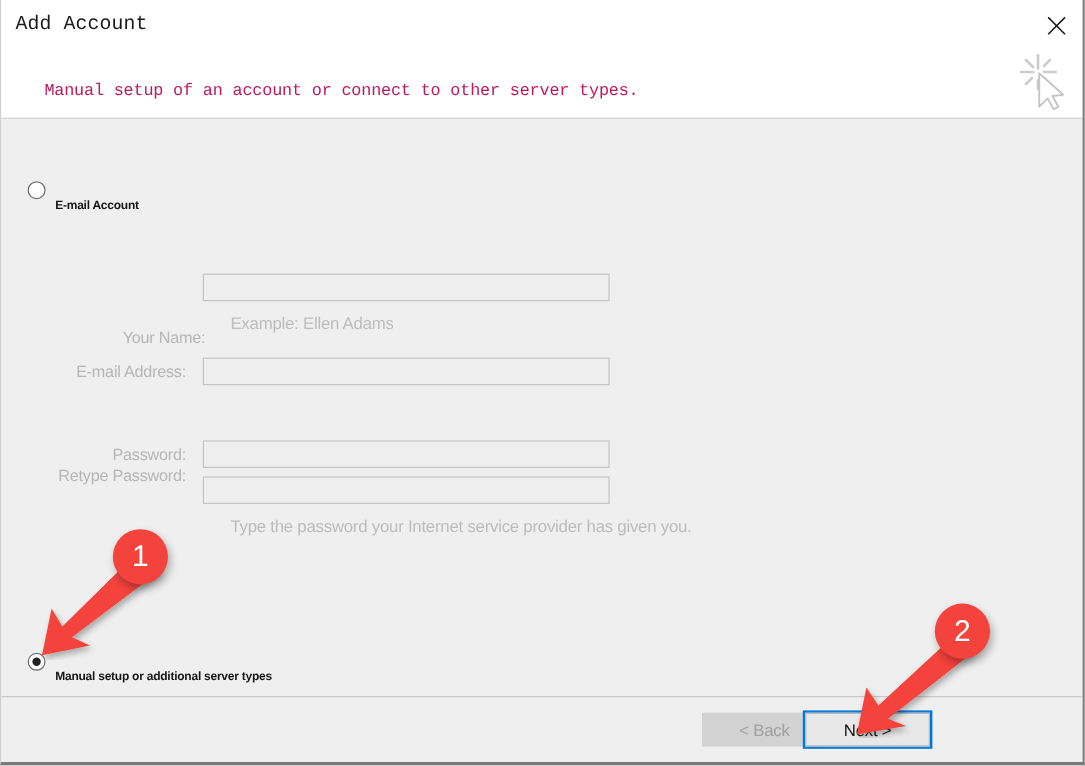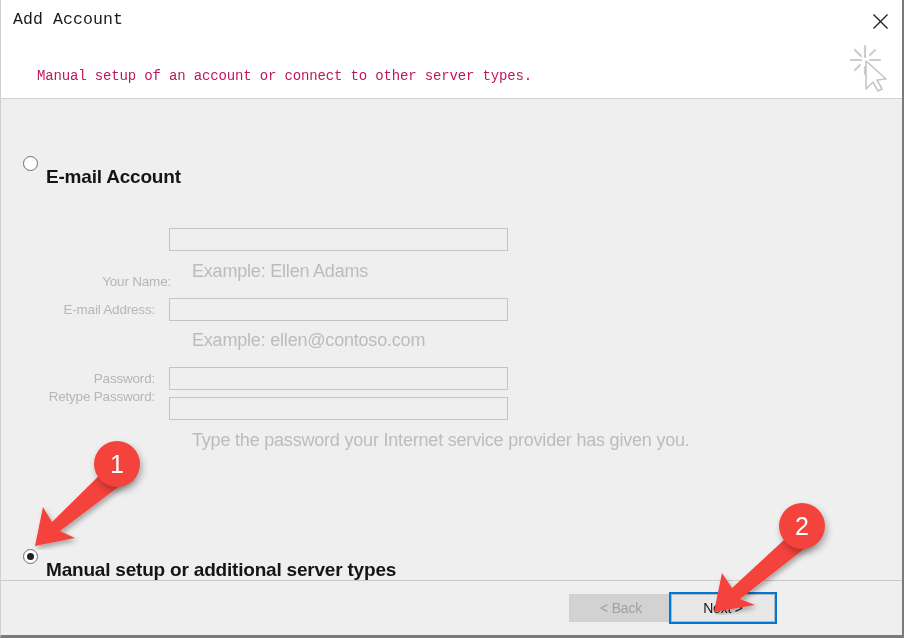--- a/index.html
+++ b/index.html
@@ -119,21 +119,21 @@
     top: 50%;
     width: 7px;
     height: 7px;
     margin-left: -3.5px;
     margin-top: -3.5px;
     border-radius: 50%;
     background: #222222;
   }
   .radio-label {
     margin-left: 8px;
-    font-size: 19px;
+    font-size: 10px;
     font-weight: bold;
     color: #151515;
     letter-spacing: -0.2px;
     white-space: nowrap;
     margin-top: 27px;
   }
 
   #radio-email-account { left: 22px; top: 39px; }
   #radio-manual-setup  { left: 22px; top: 432px; }
 
@@ -151,21 +151,21 @@
     left: 168px;
     width: 339px;
     height: 23px;
     background: #efefef;
     border: 1px solid #c4c4c6;
     box-sizing: border-box;
   }
   .field-hint {
     position: absolute;
     left: 191px;
-    font-size: 18px;
+    font-size: 14px;
     color: #bcbcbc;
     letter-spacing: -0.2px;
     white-space: nowrap;
   }
 
   #label-your-name      { left: 60px;  top: 132px; width: 110px; margin-top: 42px; }
   #input-your-name      { top: 128px; }
   #hint-your-name       { top: 161px; }
 
   #label-email-address  { left: 44px;  top: 202px; width: 110px; }
@@ -197,21 +197,21 @@
     font-size: 14px;
     font-family: "Liberation Sans", sans-serif;
     display: flex;
     align-items: center;
     justify-content: center;
     box-sizing: border-box;
     letter-spacing: -0.2px;
     cursor: pointer;
   }
   #button-back {
-    left: 568px;
+    left: 584px;
     width: 104px;
     background: #d2d2d2;
     border: 1px solid #d2d2d2;
     color: #a0a0a0;
     cursor: default;
   }
   #button-next-wrap {
     position: absolute;
     left: 668px;
     top: 11px;
@@ -315,21 +315,20 @@
       <span class="radio-mark"></span>
       <span class="radio-label">E-mail Account</span>
     </div>
 
     <div class="field-label" id="label-your-name">Your Name:</div>
     <input class="field-input" id="input-your-name" type="text" disabled="" placeholder="" style="">
     <div class="field-hint" id="hint-your-name">Example: Ellen Adams</div>
 
     <div class="field-label" id="label-email-address">E-mail Address:</div>
     <input class="field-input" id="input-email-address" type="text" disabled="" placeholder="" style="">
-    <div class="field-hint" id="hint-email-address">Example: ellen@contoso.com</div>
 
     <div class="field-label" id="label-password">Password:</div>
     <input class="field-input" id="input-password" type="password" disabled="" placeholder="" style="">
 
     <div class="field-label" id="label-retype-password">Retype Password:</div>
     <input class="field-input" id="input-retype-password" type="password" disabled="" placeholder="" style="">
 
     <div class="field-hint" id="hint-password">Type the password your Internet service provider has given you.</div>
 
     <div class="radio-row" id="radio-manual-setup">

